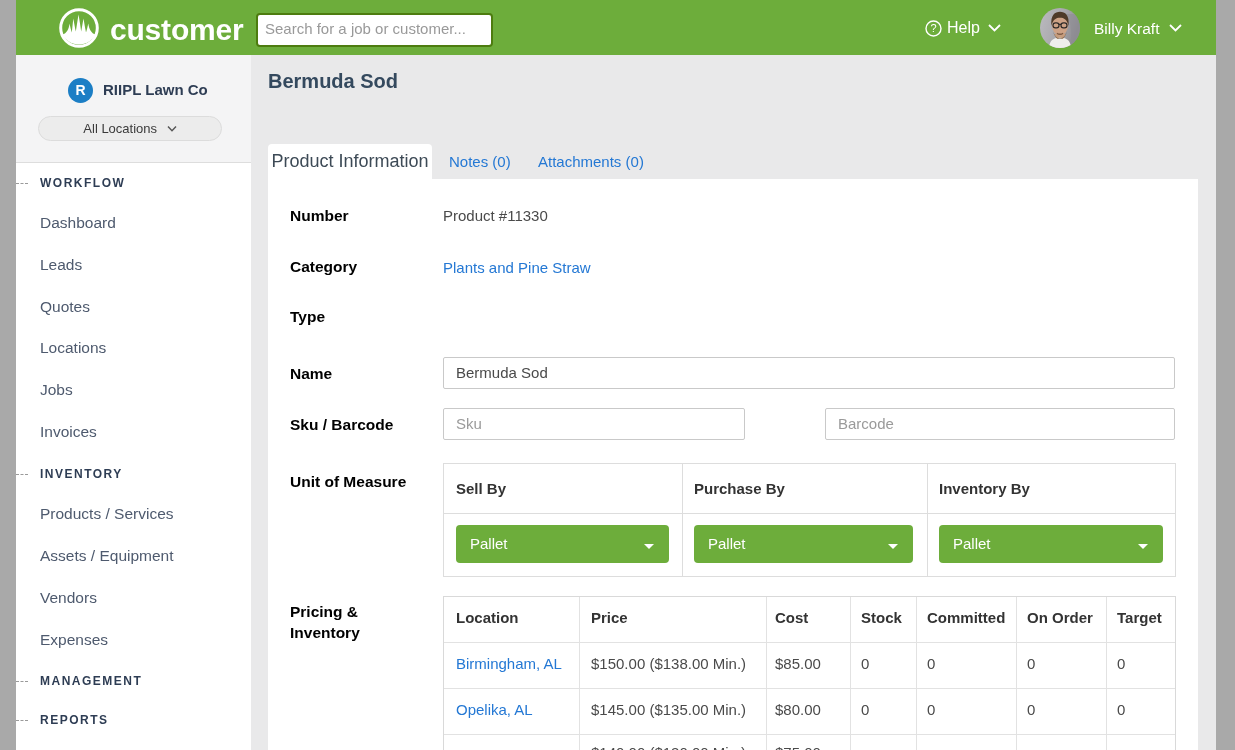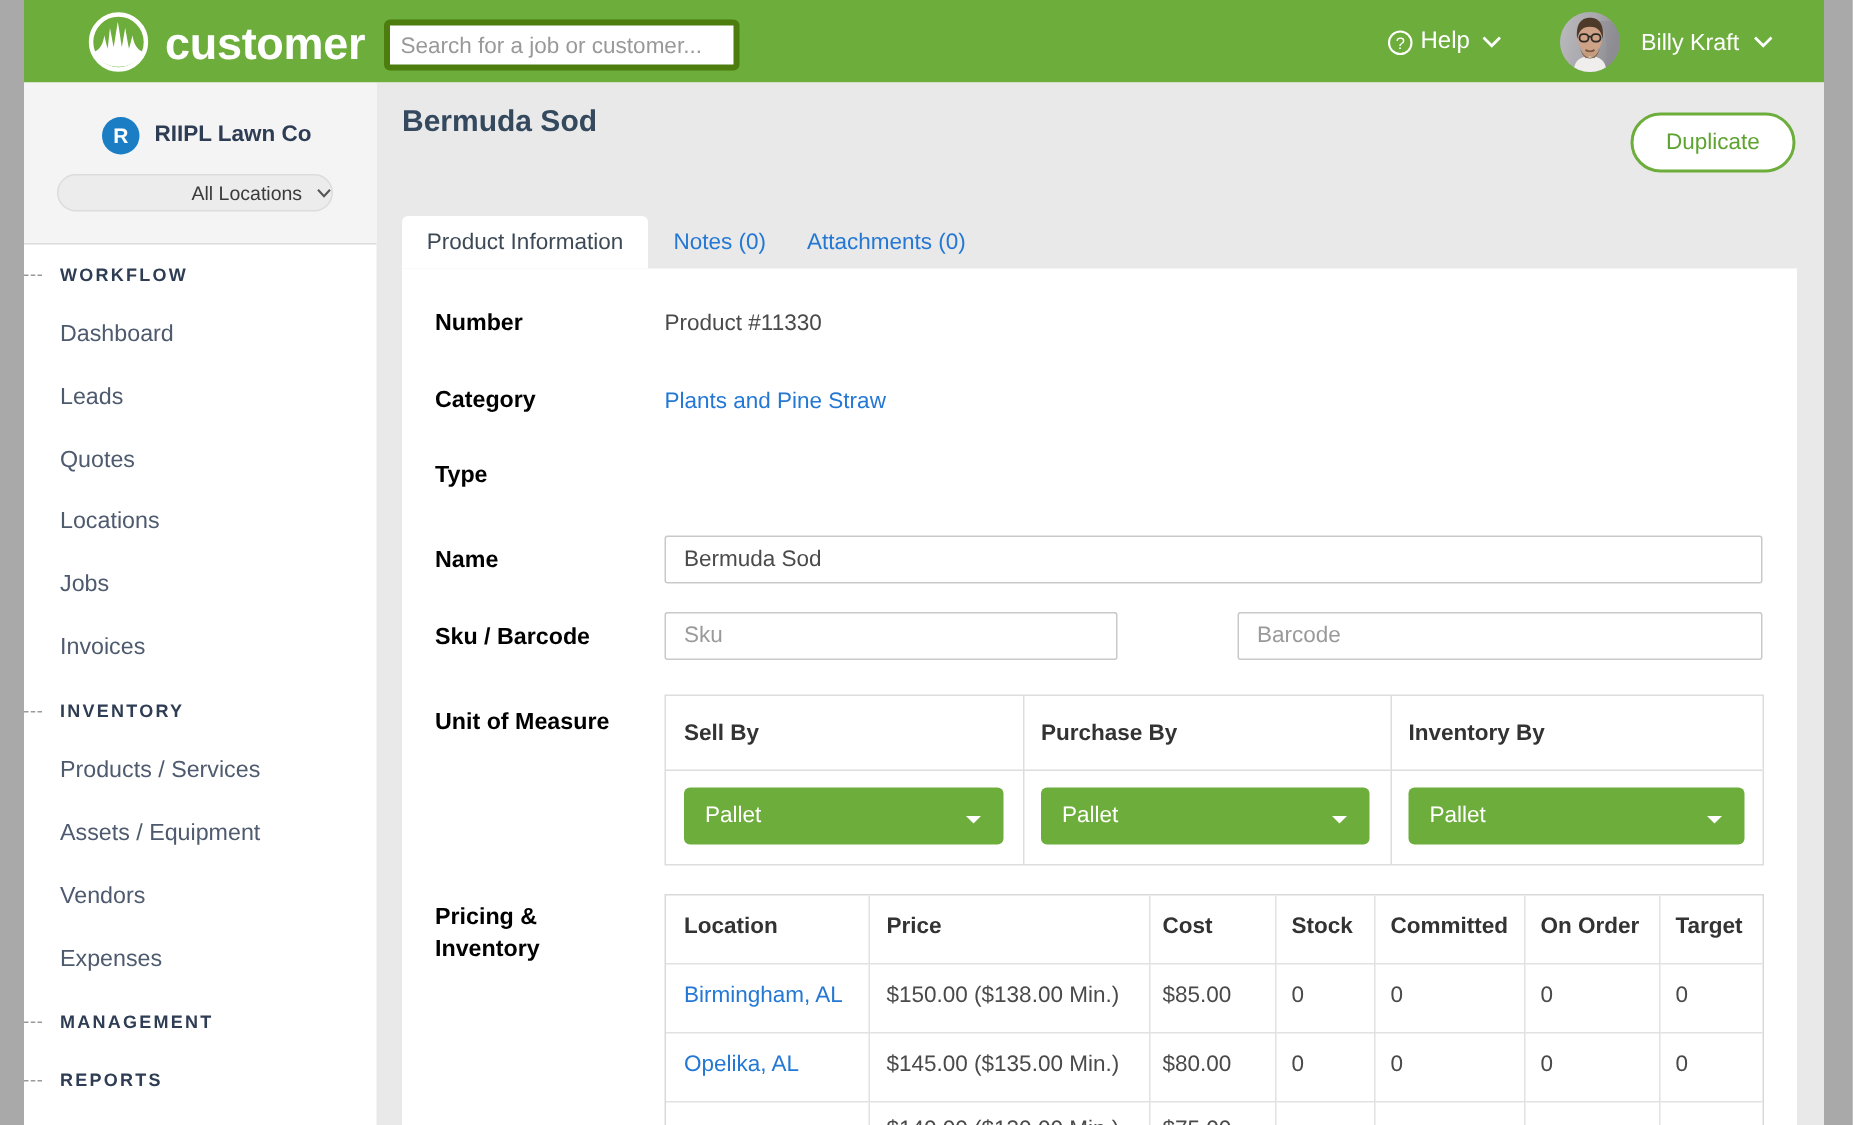--- a/index.html
+++ b/index.html
@@ -3,34 +3,34 @@
 <meta charset="utf-8">
 <style>
 *{margin:0;padding:0;box-sizing:border-box}
 html,body{width:1235px;height:750px;overflow:hidden;background:#a9a9a9;font-family:"Liberation Sans",sans-serif}
 .page{position:absolute;left:16px;top:0;width:1200px;height:750px;background:#fff;overflow:hidden}
 .abs{position:absolute}
 .hdr{left:0;top:0;width:1200px;height:55px;background:#6dad3b}
 .sidetop{left:0;top:55px;width:235px;height:108px;background:#f4f4f5;border-bottom:1px solid #ddd}
 .main{left:235px;top:55px;width:965px;height:695px;background:#e9e9ea}
 .logo-text{left:94px;top:13px;font-size:30px;font-weight:bold;color:#fff;letter-spacing:-0.2px}
-.search{left:240px;top:13px;width:237px;height:34px;background:#fff;border:4px solid #4d7c0f;border-radius:4px;line-height:28px;padding-left:7px;color:#999;font-size:15px}
+.search{left:240px;top:13px;width:237px;height:34px;background:#fff;border:2px solid #4d7c0f;border-radius:4px;line-height:28px;padding-left:7px;color:#999;font-size:15px}
 .helptxt{left:931px;top:19px;font-size:16px;color:#fff}
 .nametxt{left:1078px;top:20px;font-size:15.5px;color:#fff}
 .ravatar{left:52px;top:78px;width:25px;height:25px;border-radius:50%;background:#1b7ec5;color:#fff;font-size:14px;font-weight:bold;text-align:center;line-height:25px}
 .corp{left:87px;top:81px;font-size:15px;font-weight:bold;color:#2e3d54}
-.pill{left:22px;top:116px;width:184px;height:25px;border-radius:13px;background:#ececec;border:1px solid #dcdcdc;text-align:right;font-size:13px;color:#3a3a3a;line-height:23px}
+.pill{left:22px;top:116px;width:184px;height:25px;border-radius:13px;background:#ececec;border:1px solid #dcdcdc;text-align:center;font-size:13px;color:#3a3a3a;line-height:23px}
 .shead{left:24px;height:16px;line-height:16px;font-size:12px;font-weight:bold;letter-spacing:1.5px;color:#2e3d54}
 .dash{left:0;width:12px;border-top:1px dashed #9a9a9a;height:0}
 .mitem{left:24px;height:20px;line-height:20px;font-size:15.5px;color:#4e5a6e}
 .title{left:252px;top:70px;font-size:20px;font-weight:bold;color:#34495e}
 .crumb{left:252px;top:105px;font-size:13.5px;color:#a6a6a6}
 .crumb .sep{color:#b9b9b9;margin:0 10px}
 .dup{left:1071px;top:75px;width:110px;height:40px;border:2px solid #6dad3b;border-radius:20px;background:#fff;color:#5ea331;font-size:15px;text-align:center;line-height:36px}
-.tab-act{left:252px;top:144px;width:164px;height:35px;background:#fff;border-radius:4px 4px 0 0;text-align:center;font-size:15px;color:#3d4a56;line-height:35px}
+.tab-act{left:252px;top:144px;width:164px;height:35px;background:#fff;border-radius:4px 4px 0 0;text-align:center;font-size:18px;color:#3d4a56;line-height:35px}
 .tab{top:144px;height:35px;line-height:35px;font-size:15px;color:#2478d4}
 .panel{left:252px;top:179px;width:930px;height:571px;background:#fff}
 .lab{left:274px;font-size:15.5px;font-weight:bold;color:#000000;height:16px;line-height:16px}
 .val{left:427px;font-size:15px;color:#4a4a4a;height:18px;line-height:18px}
 .link{color:#2478d4 !important}
 .select{left:427px;top:300px;width:274px;height:36px;border:1px solid #c9c9c9;border-radius:2px;background:#fff;font-size:15px;color:#4a4a4a;line-height:34px;padding-left:16px}
 .caret-dn{position:absolute;right:9px;top:16px;width:0;height:0;border-left:3.5px solid transparent;border-right:3.5px solid transparent;border-top:4.5px solid #444}
 .inp{border:1px solid #c9c9c9;border-radius:2px;background:#fff;font-size:15px;line-height:30px;padding-left:12px;height:32px;color:#4a4a4a}
 .ph{color:#9a9a9a}
 .uomtbl{left:427px;top:463px;width:733px;height:114px;border:1px solid #ddd}
@@ -115,21 +115,20 @@
   <div class="abs mitem" style="top:504px">Products / Services</div>
   <div class="abs mitem" style="top:546px">Assets / Equipment</div>
   <div class="abs mitem" style="top:588px">Vendors</div>
   <div class="abs mitem" style="top:630px">Expenses</div>
   <div class="abs dash" style="top:681px"></div>
   <div class="abs shead" style="top:673px">MANAGEMENT</div>
   <div class="abs dash" style="top:720px"></div>
   <div class="abs shead" style="top:712px">REPORTS</div>
 
   <div class="abs title">Bermuda Sod</div>
-  <div class="abs dup">Duplicate</div>
   <div class="abs tab-act">Product Information</div>
   <div class="abs tab" style="left:433px">Notes (0)</div>
   <div class="abs tab" style="left:522px">Attachments (0)</div>
   <div class="abs panel"></div>
 
   <div class="abs lab" style="top:208px">Number</div>
   <div class="abs val" style="top:207px">Product #11330</div>
   <div class="abs lab" style="top:259px">Category</div>
   <div class="abs val link" style="top:259px">Plants and Pine Straw</div>
   <div class="abs lab" style="top:309px">Type</div>

